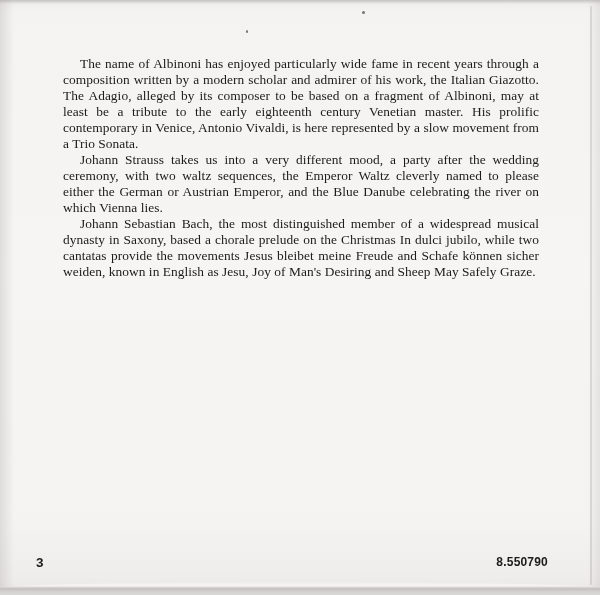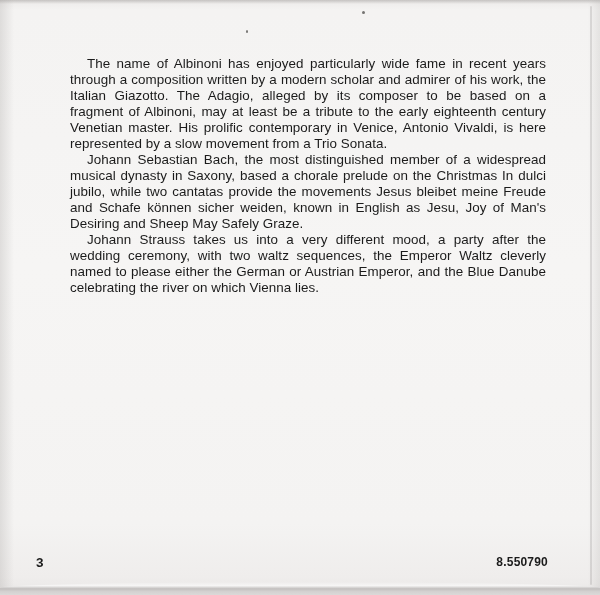--- a/index.html
+++ b/index.html
@@ -59,28 +59,29 @@
     border-radius: 50%;
     background: #4a4845;
     opacity: 0.75;
   }
   .speck-1 { left: 362px; top: 11px; }
   .speck-2 { left: 246px; top: 30px; width: 2px; height: 3px; }
 
   
   .text-block {
     position: absolute;
-    left: 70px;
+    left: 63px;
     top: 56px;
     width: 476px;
     color: #1b1b1b;
     font-size: 13.4px;
     line-height: 16px;
     text-align: justify;
     letter-spacing: 0.05px;
+    font-family: Liberation Serif, serif;
   }
   .text-block p {
     margin: 0;
     padding: 0;
     text-indent: 17px;
   }
   
   .page-number {
     position: absolute;
     left: 36px;
@@ -107,20 +108,20 @@
   <div class="edge-left"></div>
   <div class="edge-right"></div>
   <div class="edge-right-line"></div>
   <div class="edge-bottom"></div>
 
   <div class="speck speck-1"></div>
   <div class="speck speck-2"></div>
 
   <div class="text-block">
     <p>The name of Albinoni has enjoyed particularly wide fame in recent years through a composition written by a modern scholar and admirer of his work, the Italian Giazotto.  The Adagio, alleged by its composer to be based on a fragment of Albinoni, may at least be a tribute to the early eighteenth century Venetian master.  His prolific contemporary in Venice, Antonio Vivaldi, is here represented by a slow movement from a Trio Sonata.</p>
+    <p>Johann Strauss takes us into a very different mood, a party after the wedding ceremony, with two waltz sequences, the Emperor Waltz cleverly named to please either the German or Austrian Emperor, and the Blue Danube celebrating the river on which Vienna lies.</p>
     <p>Johann Sebastian Bach, the most distinguished member of a widespread musical dynasty in Saxony, based a chorale prelude on the Christmas In dulci jubilo, while two cantatas provide the movements Jesus bleibet meine Freude and Schafe können sicher weiden, known in English as Jesu, Joy of Man's Desiring and Sheep May Safely Graze.</p>
-    <p>Johann Strauss takes us into a very different mood, a party after the wedding ceremony, with two waltz sequences, the Emperor Waltz cleverly named to please either the German or Austrian Emperor, and the Blue Danube celebrating the river on which Vienna lies.</p>
   </div>
 
   <div class="page-number">3</div>
 
   <div class="catalog-number">8.550790</div>
 </div>
 
 </body></html>

